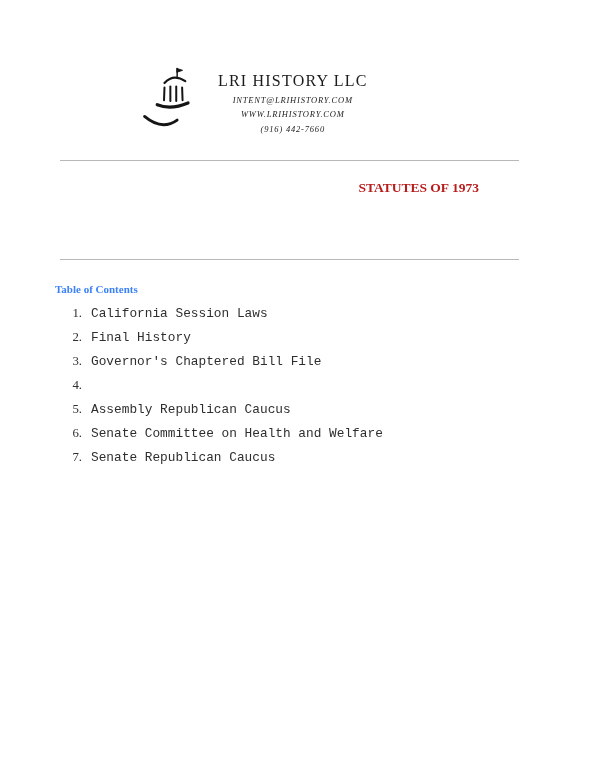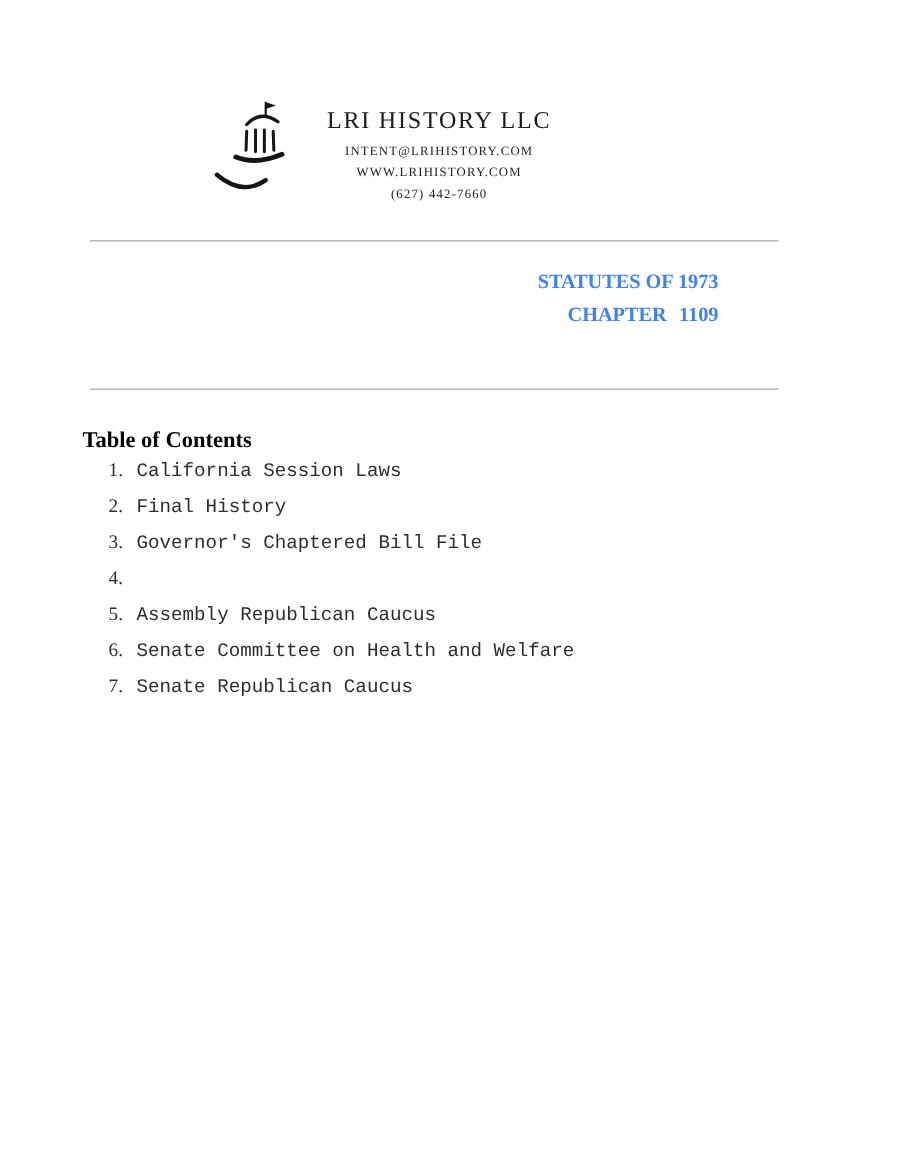--- a/index.html
+++ b/index.html
@@ -40,20 +40,21 @@
     letter-spacing: 1.2px;
     color: #1b1b1b;
     white-space: nowrap;
   }
   .contact-line {
     font-size: 8.5px;
     letter-spacing: 0.8px;
     margin-top: 4.5px;
     color: #222222;
     white-space: nowrap;
+    font-style: italic;
   }
 
   
   .rule {
     position: absolute;
     left: 60px;
     width: 459px;
     height: 0;
     border-top: 1px solid #b8b8b8;
   }
@@ -62,34 +63,34 @@
 
   
   .reference {
     position: absolute;
     top: 177px;
     right: 121px;
     text-align: right;
     font-weight: bold;
     font-size: 13.5px;
     line-height: 22px;
-    color: #3b82f6;
+    color: #b91c1c;
   }
   .reference .chapter-line {
     word-spacing: 5px;
   }
 
   
   .toc-title {
     position: absolute;
     top: 274px;
     left: 55px;
-    font-size: 15px;
+    font-size: 11px;
     font-weight: bold;
-    color: #000000;
+    color: #3b82f6;
   }
   .toc-list {
     position: absolute;
     top: 306px;
     left: 62px;
   }
   .toc-row {
     display: flex;
     align-items: baseline;
     height: 24px;
@@ -129,29 +130,28 @@
           <path d="M19 45 Q34 51 53 43" stroke-width="3.6"></path>
 
           <path d="M5 58 Q24 74 41 62" stroke-width="3.2"></path>
         </g>
       </svg>
     </div>
     <div class="lh-text">
       <div class="company-name">LRI HISTORY LLC</div>
       <div class="contact-line">INTENT@LRIHISTORY.COM</div>
       <div class="contact-line">WWW.LRIHISTORY.COM</div>
-      <div class="contact-line">(627) 442-7660</div>
+      <div class="contact-line">(916) 442-7660</div>
     </div>
   </header>
 
   <div class="rule rule-top"></div>
 
   <section class="reference">
     <div>STATUTES OF 1973</div>
-    <div class="chapter-line">CHAPTER 1109</div>
   </section>
 
   <div class="rule rule-bottom"></div>
 
   <h2 class="toc-title">Table of Contents</h2>
 
   <div class="toc-list">
     <div class="toc-row">
       <span class="toc-num">1.</span>
       <span class="toc-label">California Session Laws</span>

